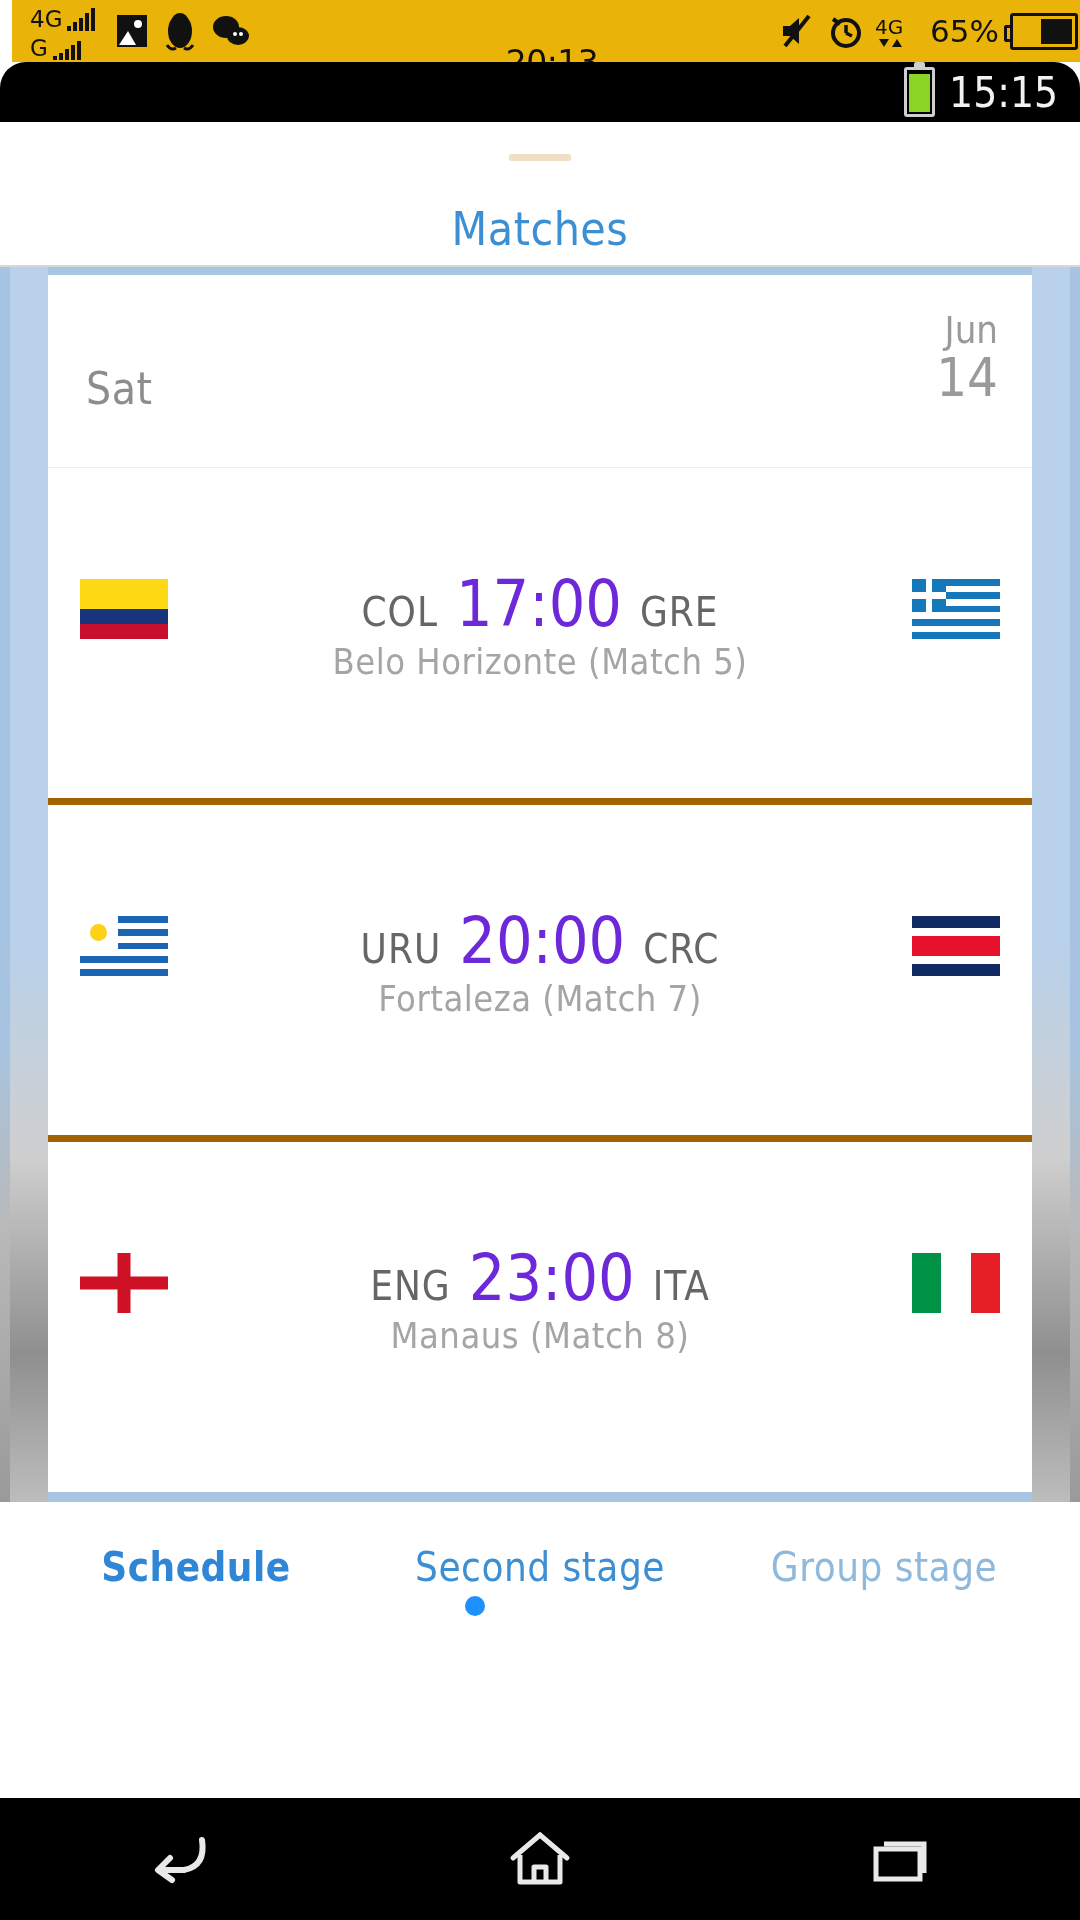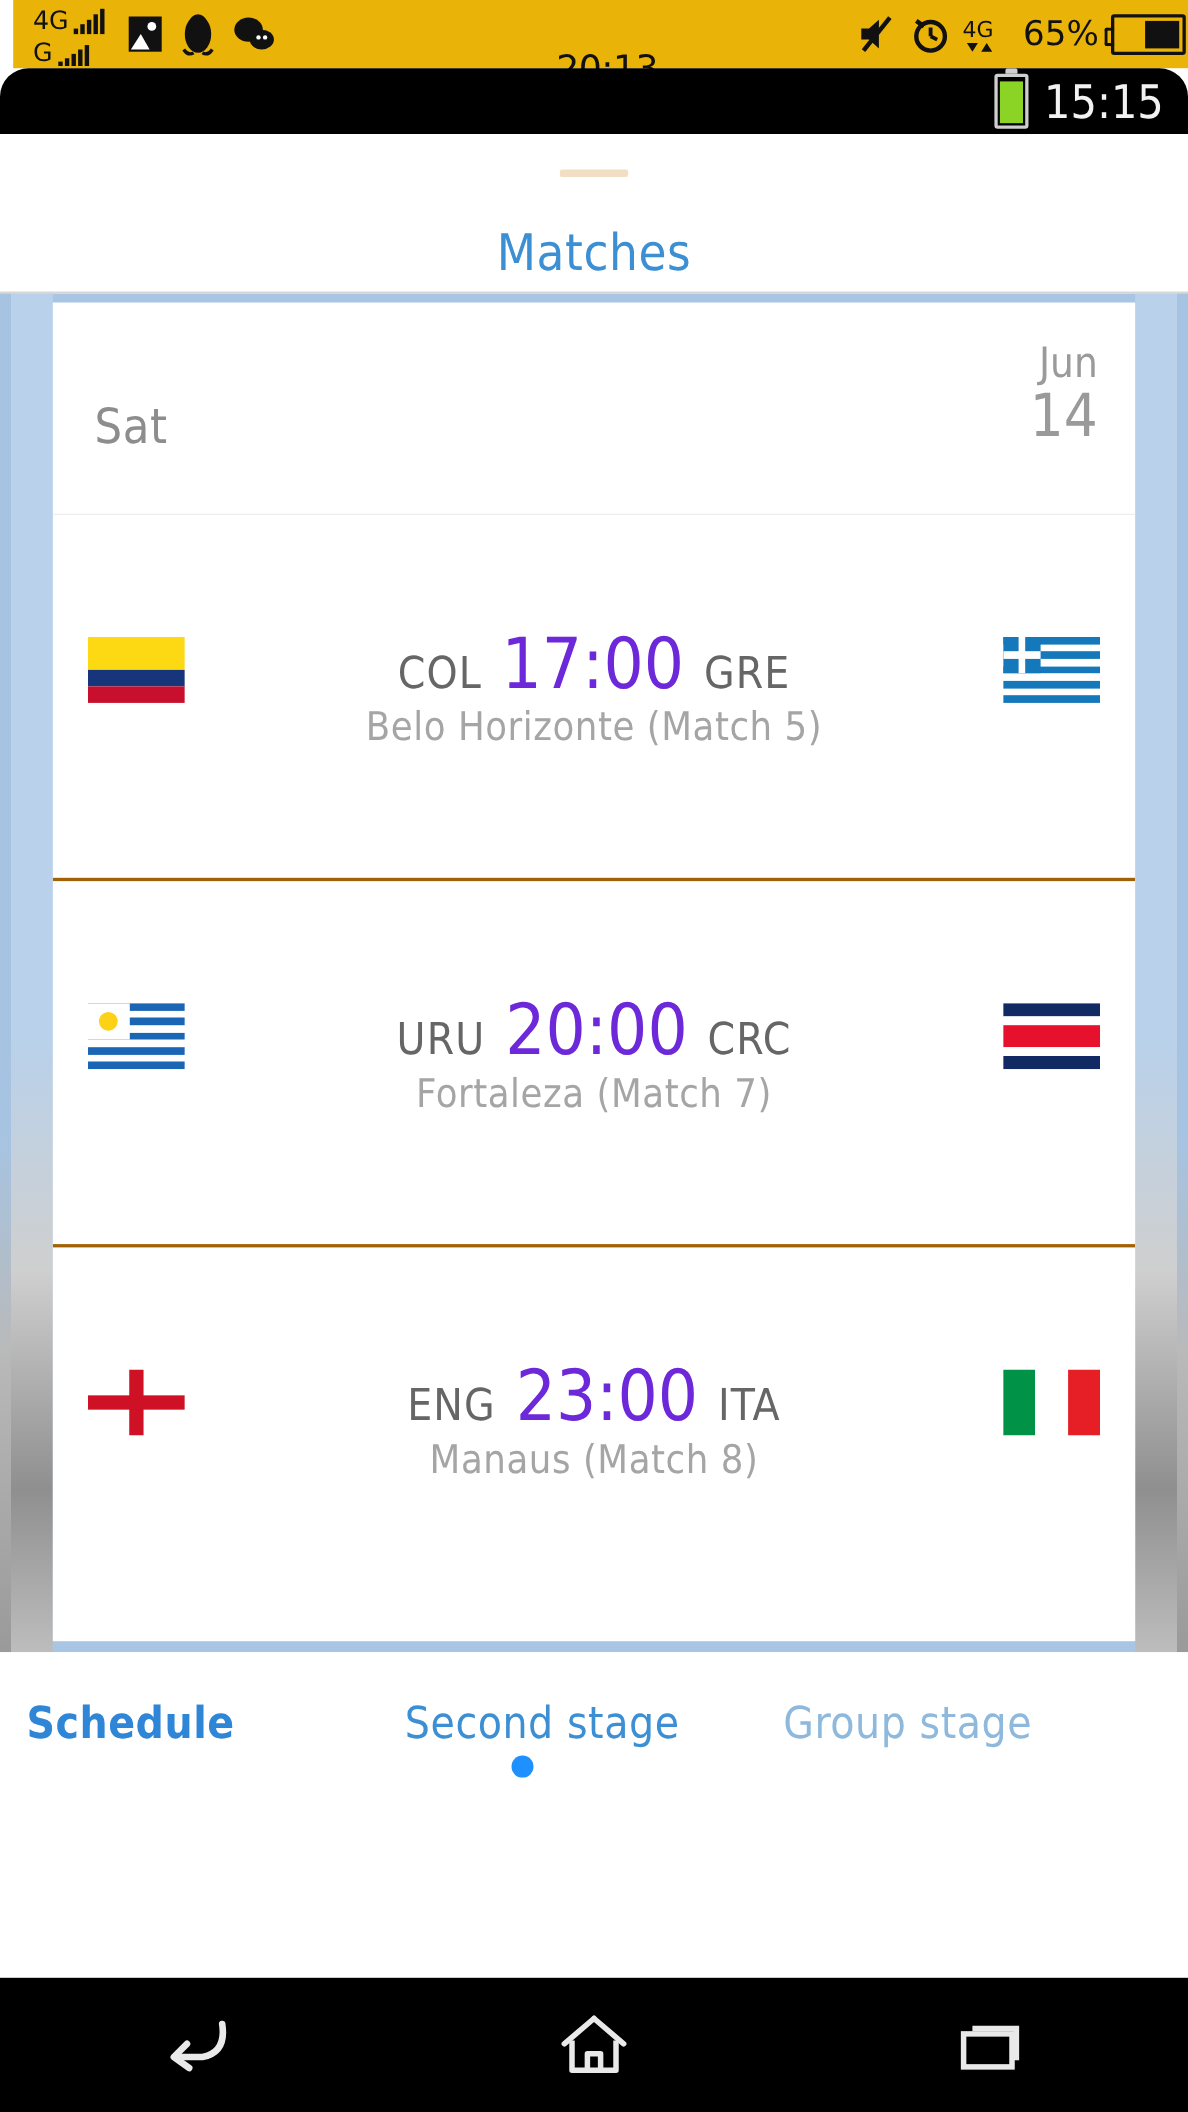--- a/index.html
+++ b/index.html
@@ -130,21 +130,21 @@
     font-size:44px;color:#8d8d8d;letter-spacing:.5px;
   }
   .day-date{
     position:absolute;right:34px;top:36px;text-align:right;color:#9a9a9a;
     line-height:1.02;
   }
   .day-mon{font-size:38px;display:block;}
   .day-num{font-size:54px;display:block;text-align:center;}
 
   .match-row{
-    height:330px;position:relative;border-bottom:3px solid #a16207;
+    height:330px;position:relative;border-bottom:7px solid #a16207;
   }
   .match-row:last-child{border-bottom:none;}
   .flag-l{position:absolute;left:32px;top:50%;transform:translateY(-54px);}
   .flag-r{position:absolute;right:32px;top:50%;transform:translateY(-54px);}
   .flag{width:88px;height:60px;position:relative;overflow:hidden;display:block;}
   .mid{
     position:absolute;left:0;right:0;top:50%;transform:translateY(-66px);
     text-align:center;
   }
   .teams{
@@ -195,21 +195,21 @@
 
   
   .tabs{
     position:relative;height:130px;background:#fff;
     display:flex;align-items:center;justify-content:space-between;
     padding:0 24px;box-sizing:border-box;
   }
   .tab{
     font-size:40px;letter-spacing:.5px;
     font-family:"DejaVu Sans Condensed","Liberation Sans",sans-serif;
-    flex:1;text-align:left;
+    flex:1;text-align:center;
   }
   .tab.active{color:#2f86d6;font-weight:700;}
   .tab.dim{color:#8fb9dc;}
   .tab.norm{color:#3d8fd4;}
   .dots{
     position:absolute;left:0;right:0;bottom:16px;display:flex;justify-content:center;
   }
   .dot{width:20px;height:20px;border-radius:50%;background:#1e90ff;display:block;margin-left:-130px;}
 
   

